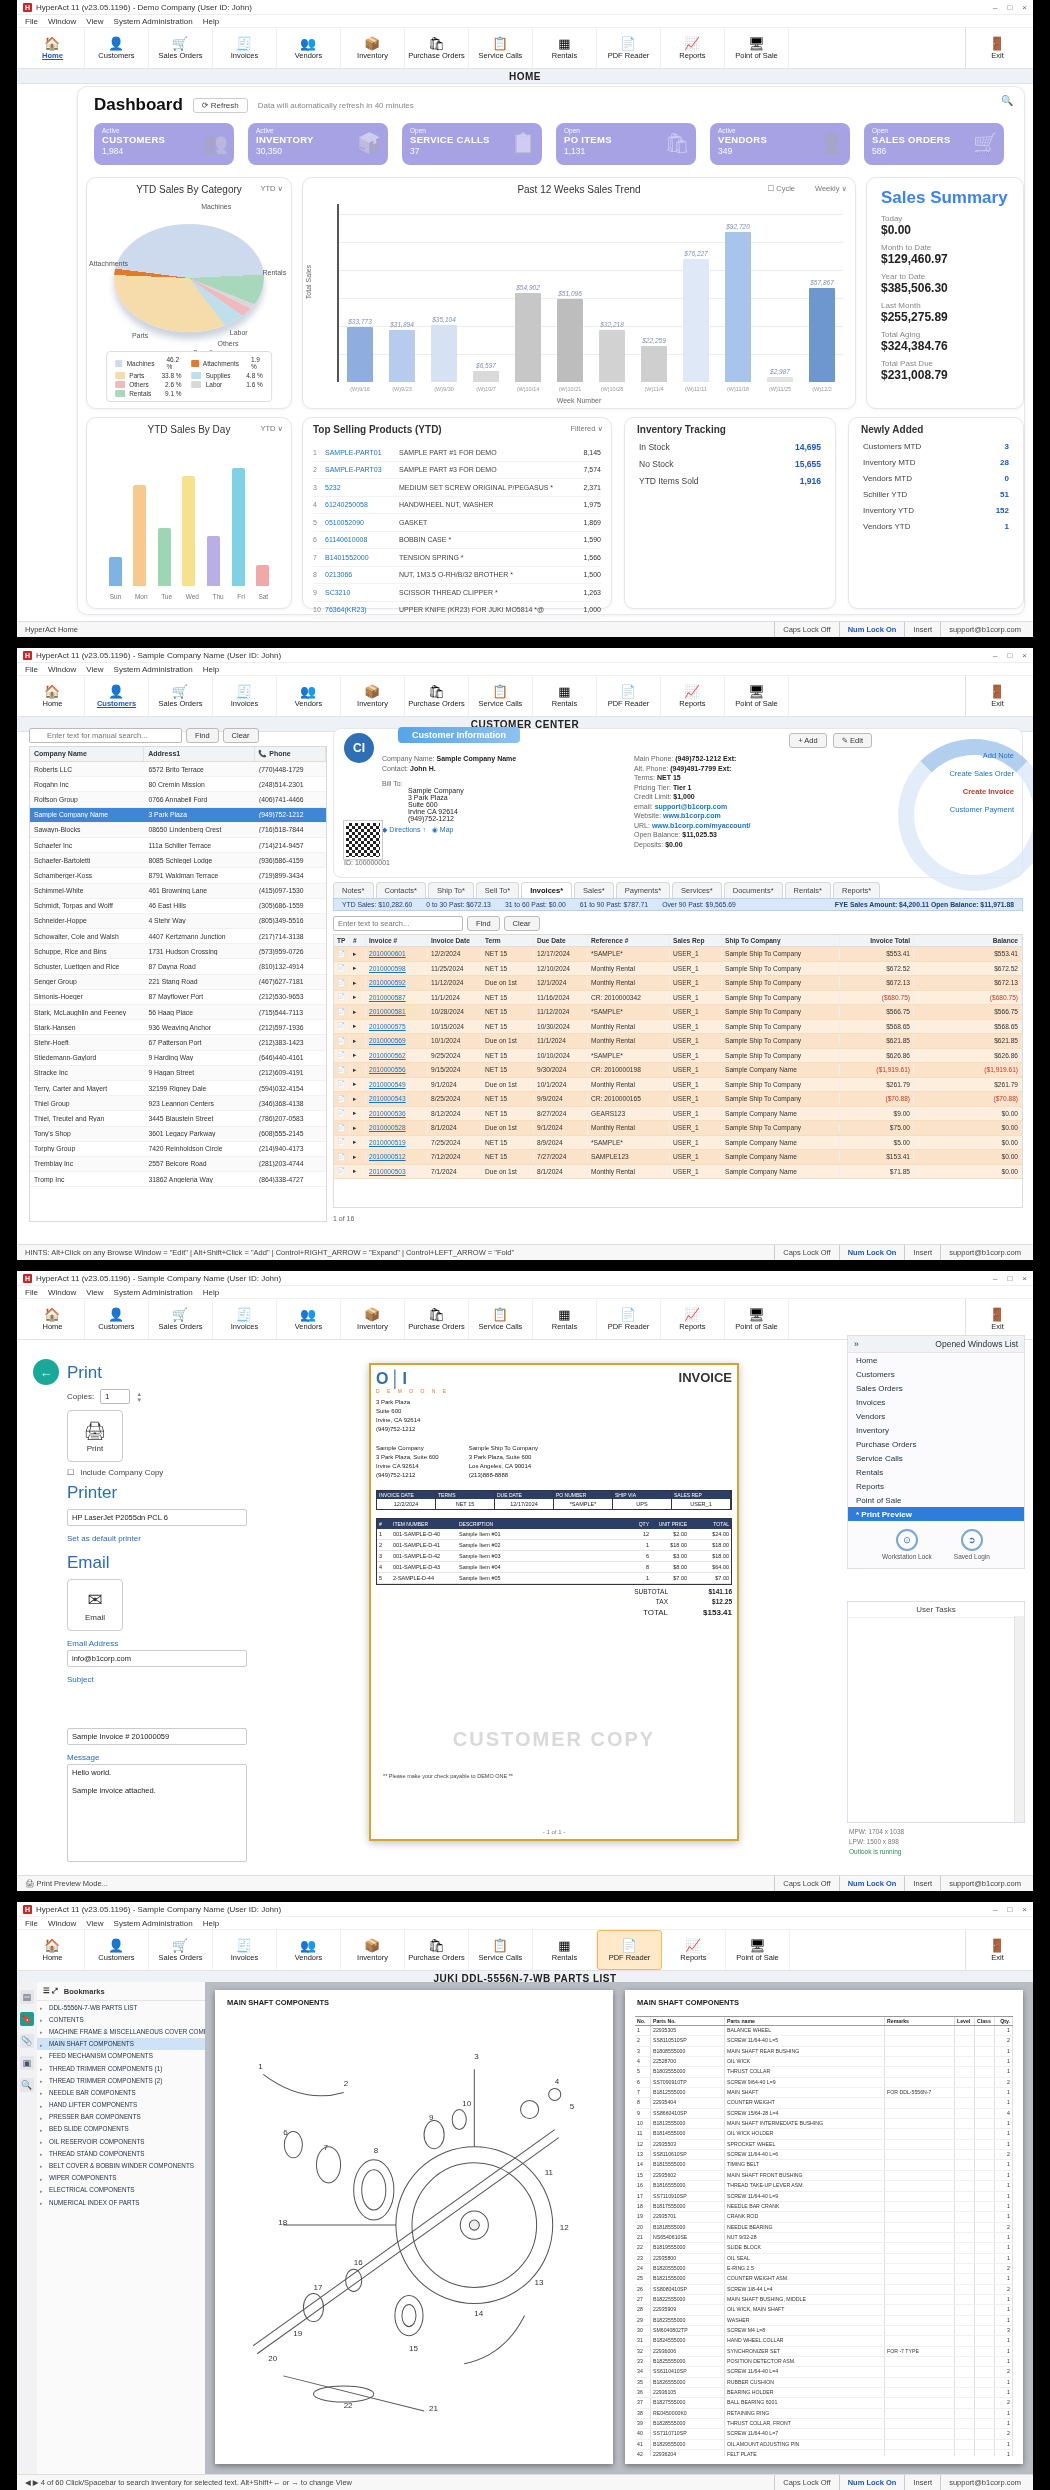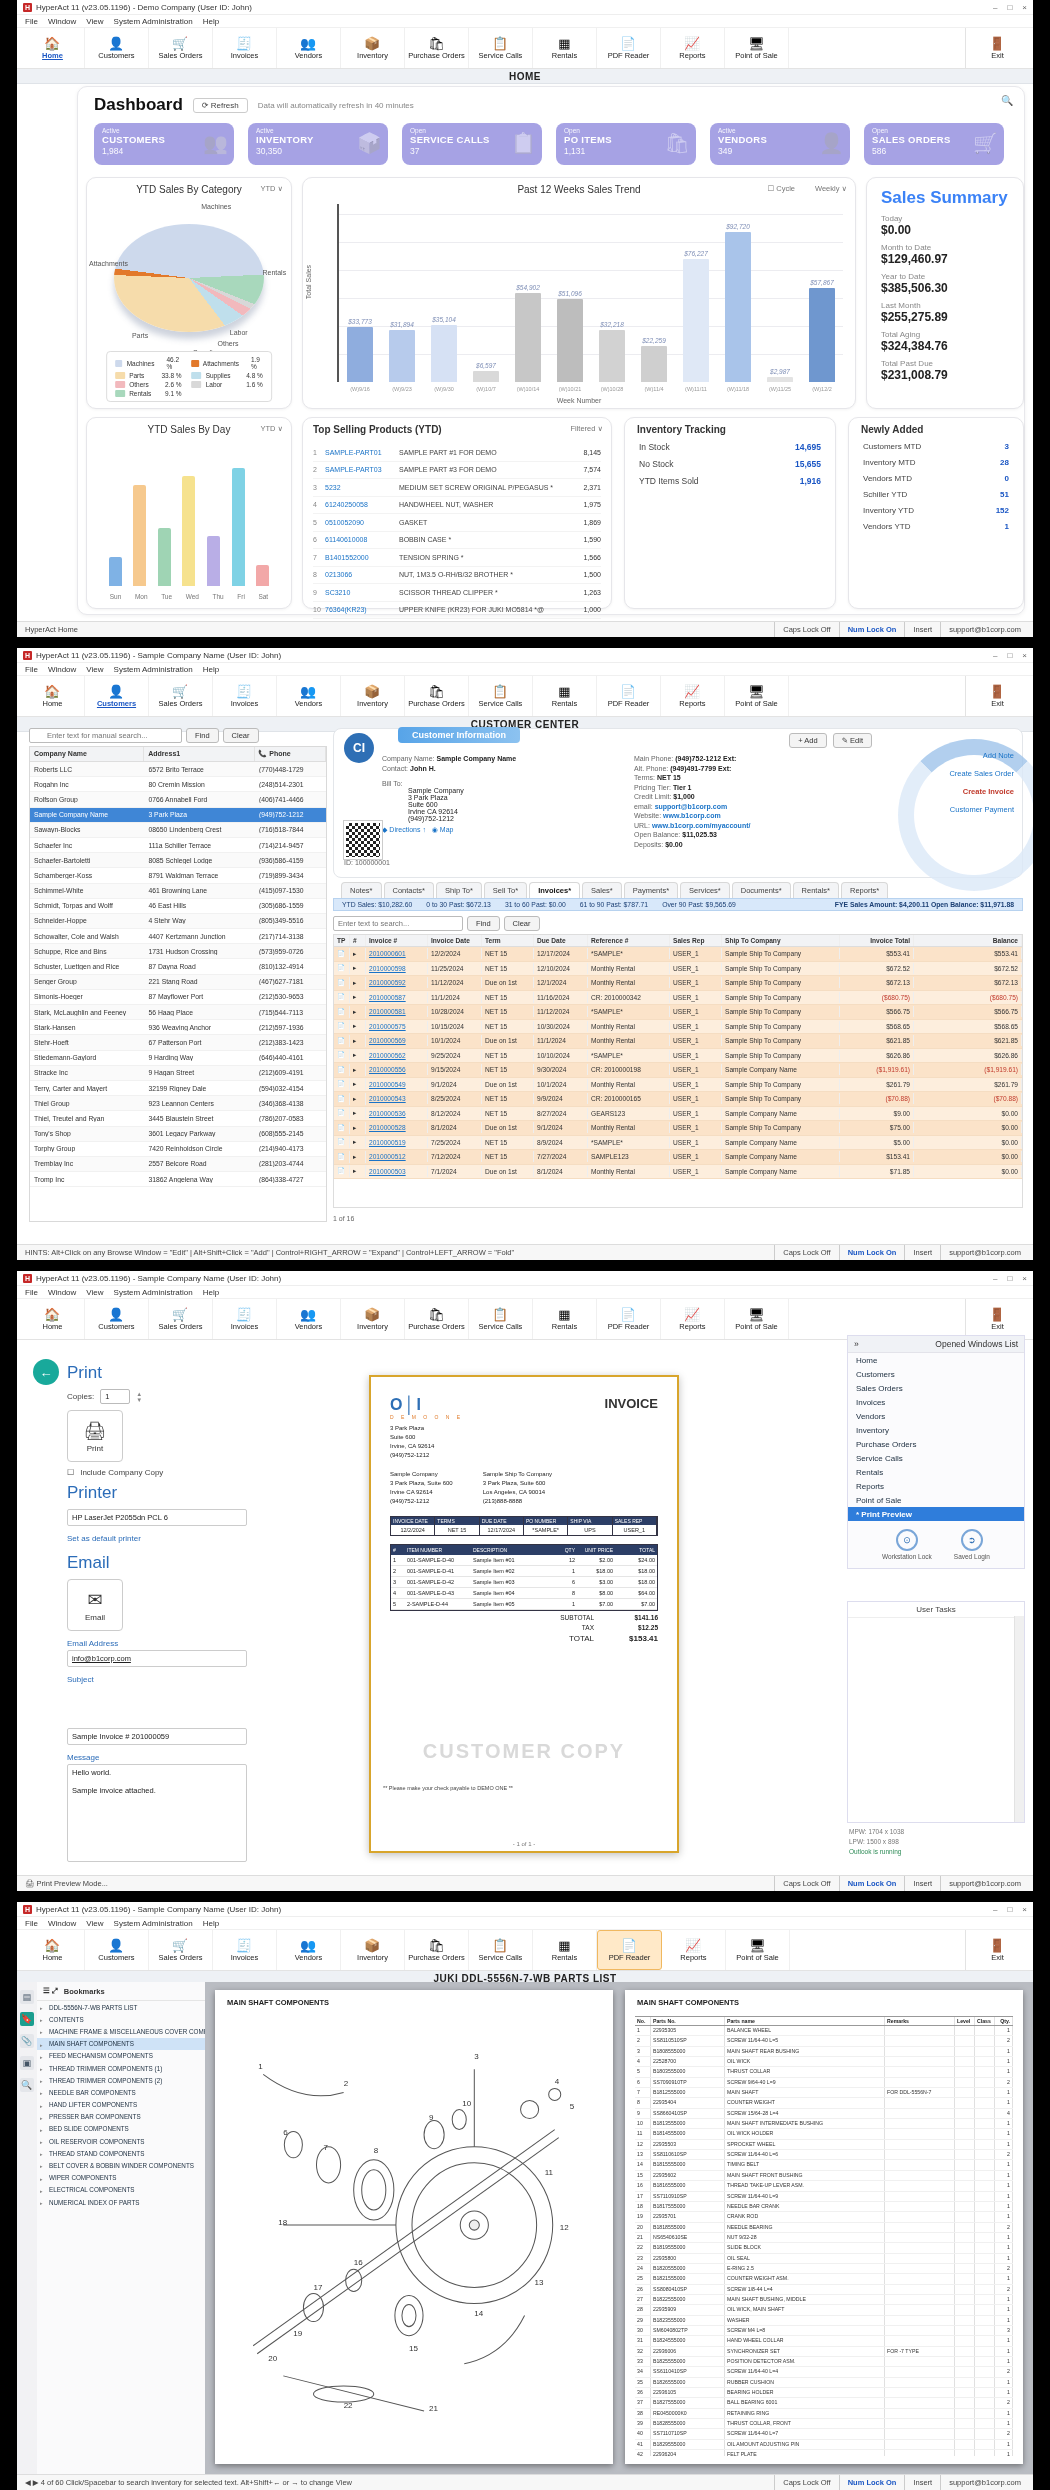--- a/index.html
+++ b/index.html
@@ -86,21 +86,21 @@
   .cinfo{position:absolute;left:316px;top:80px;right:10px;height:148px;border:1px solid #e3e6ea;border-radius:8px;background:#fff;}
   .cipill{position:absolute;left:64px;top:-2px;background:linear-gradient(90deg,#57a4e8,#8cc2f0);color:#fff;font-size:9px;font-weight:bold;padding:3px 14px;border-radius:4px;}
   .ciavatar{position:absolute;left:10px;top:4px;width:30px;height:30px;border-radius:50%;background:#2e6fb5;color:#fff;display:flex;align-items:center;justify-content:center;font-size:12px;font-weight:bold;}
   .cifield{font-size:7px;color:#666;}
   .cifield b{color:#222;}
   .cibtns{position:absolute;right:150px;top:4px;display:flex;gap:6px;}
   .cilinks{position:absolute;right:8px;top:22px;text-align:right;font-size:7.5px;color:#1a73c7;display:flex;flex-direction:column;gap:9px;}
   .cilinks .red{color:#c0392b;font-weight:bold;}
   .donut{position:absolute;right:-28px;top:10px;width:120px;height:120px;border-radius:50%;border:16px solid #dce9f8;border-top-color:#9fc4ea;opacity:.8;}
   .qr{position:absolute;left:10px;top:92px;width:34px;height:34px;background:repeating-conic-gradient(#222 0 25%,#fff 0 50%) 0 0/6px 6px;border:2px solid #fff;outline:1px solid #ccc;}
-  .tabs{position:absolute;left:324px;top:234px;right:10px;display:flex;gap:2px;font-size:7.5px;}
+  .tabs{position:absolute;left:316px;top:234px;right:10px;display:flex;gap:2px;font-size:7.5px;}
   .tab{padding:3px 8px;border:1px solid #d8d8d8;border-bottom:none;border-radius:4px 4px 0 0;background:#f3f4f6;color:#444;}
   .tab.on{background:#fff;font-weight:bold;color:#111;}
   .agingbar{position:absolute;left:316px;top:250px;right:10px;height:13px;background:#d8e8fa;border:1px solid #b7d2ef;display:flex;align-items:center;gap:14px;font-size:6.8px;color:#1a3e73;padding:0 8px;box-sizing:border-box;}
   .agingbar .ar{margin-left:auto;font-weight:bold;}
   .invsearch{position:absolute;left:316px;top:268px;display:flex;gap:4px;}
   .invtable{position:absolute;left:316px;top:286px;right:10px;bottom:52px;border:1px solid #ddd;overflow:hidden;background:#fff;}
   .ithead{display:flex;background:#f2f3f5;border-bottom:1px solid #ddd;font-size:6.6px;font-weight:bold;color:#333;}
   .ithead div,.irow div{padding:2px 3px;border-right:1px solid #eee;white-space:nowrap;overflow:hidden;box-sizing:border-box;}
   .irow{display:flex;font-size:6.6px;color:#333;height:13.5px;align-items:center;background:#fdeedd;border-bottom:1px solid #f5ddc2;}
   .irow:nth-child(odd){background:#fbe3c9;}
@@ -112,21 +112,21 @@
   .ppback{position:absolute;left:16px;top:88px;width:26px;height:26px;border-radius:50%;background:#18a99b;color:#fff;display:flex;align-items:center;justify-content:center;font-size:13px;}
   .ppleft{position:absolute;left:50px;top:88px;width:200px;bottom:30px;}
   .pphead{font-size:17px;color:#2b6cb8;margin:4px 0 6px 0;}
   .pprow{font-size:8px;color:#444;display:flex;align-items:center;gap:6px;margin-bottom:6px;}
   .bigbtn{width:54px;height:50px;border:1px solid #ccc;border-radius:4px;display:flex;flex-direction:column;align-items:center;justify-content:center;font-size:8px;color:#333;gap:2px;background:#fff;}
   .bigbtn .bicon{font-size:18px;}
   .pplink{font-size:8px;color:#2b6cb8;margin:4px 0 10px 0;}
   .ppfield{margin-bottom:8px;}
   .ppfield .flab{font-size:8px;color:#2b6cb8;margin-bottom:2px;}
   .ppfield .fin{border:1px solid #ccc;border-radius:2px;font-size:7.5px;color:#333;padding:3px 4px;background:#fff;}
-  .page{position:absolute;left:352px;top:104px;width:310px;height:478px;background:#fff;border:2px solid #d8a52c;box-shadow:0 2px 8px rgba(0,0,0,.25);font-size:6.5px;color:#222;padding:19px;box-sizing:border-box;}
+  .page{position:absolute;left:352px;top:92px;width:370px;height:478px;background:#fff;border:2px solid #d8a52c;box-shadow:0 2px 8px rgba(0,0,0,.25);font-size:6.5px;color:#222;padding:5px;box-sizing:border-box;}
   .invhdr{display:flex;justify-content:space-between;}
   .logo{font-size:16px;font-weight:bold;color:#2e6fb5;letter-spacing:2px;}
   .logosub{font-size:5px;letter-spacing:3px;color:#e07b2a;}
   .invtitle{font-size:13px;font-weight:bold;color:#333;}
   .addrcols{display:flex;gap:30px;margin-top:10px;}
   .addr{font-size:6px;line-height:1.5;}
   .metatbl{display:flex;margin-top:10px;border:1px solid #334;}
   .metacell{flex:1;border-right:1px solid #334;}
   .metacell .mh{background:#2c3e66;color:#fff;padding:1px 2px;font-size:5px;}
   .metacell .mv{padding:2px;font-size:5.5px;text-align:center;}
@@ -1246,21 +1246,21 @@
       <div class="fin" style="width:170px;color:#222;">HP LaserJet P2055dn PCL 6</div>
     </div>
     <div class="pplink">Set as default printer</div>
     <div class="pphead">Email</div>
     <div class="bigbtn">
       <span class="bicon">✉</span>
       <span>Email</span>
     </div>
     <div class="ppfield" style="margin-top:8px;">
       <div class="flab">Email Address</div>
-      <div class="fin" style="width:170px;color:#222;text-decoration:underline;">info@b1corp.com</div>
+      <div class="fin" style="width:170px;color:#222;">info@b1corp.com</div>
     </div>
     <div class="ppfield">
       <div class="flab">Subject</div>
       <div class="fin" style="width:170px;color:#222;margin-top:44px;">Sample Invoice # 201000059</div>
     </div>
     <div class="ppfield">
       <div class="flab">Message</div>
       <div class="fin" style="width:170px;height:90px;white-space:pre-line;color:#222;">Hello world.
 
 Sample invoice attached.</div>

